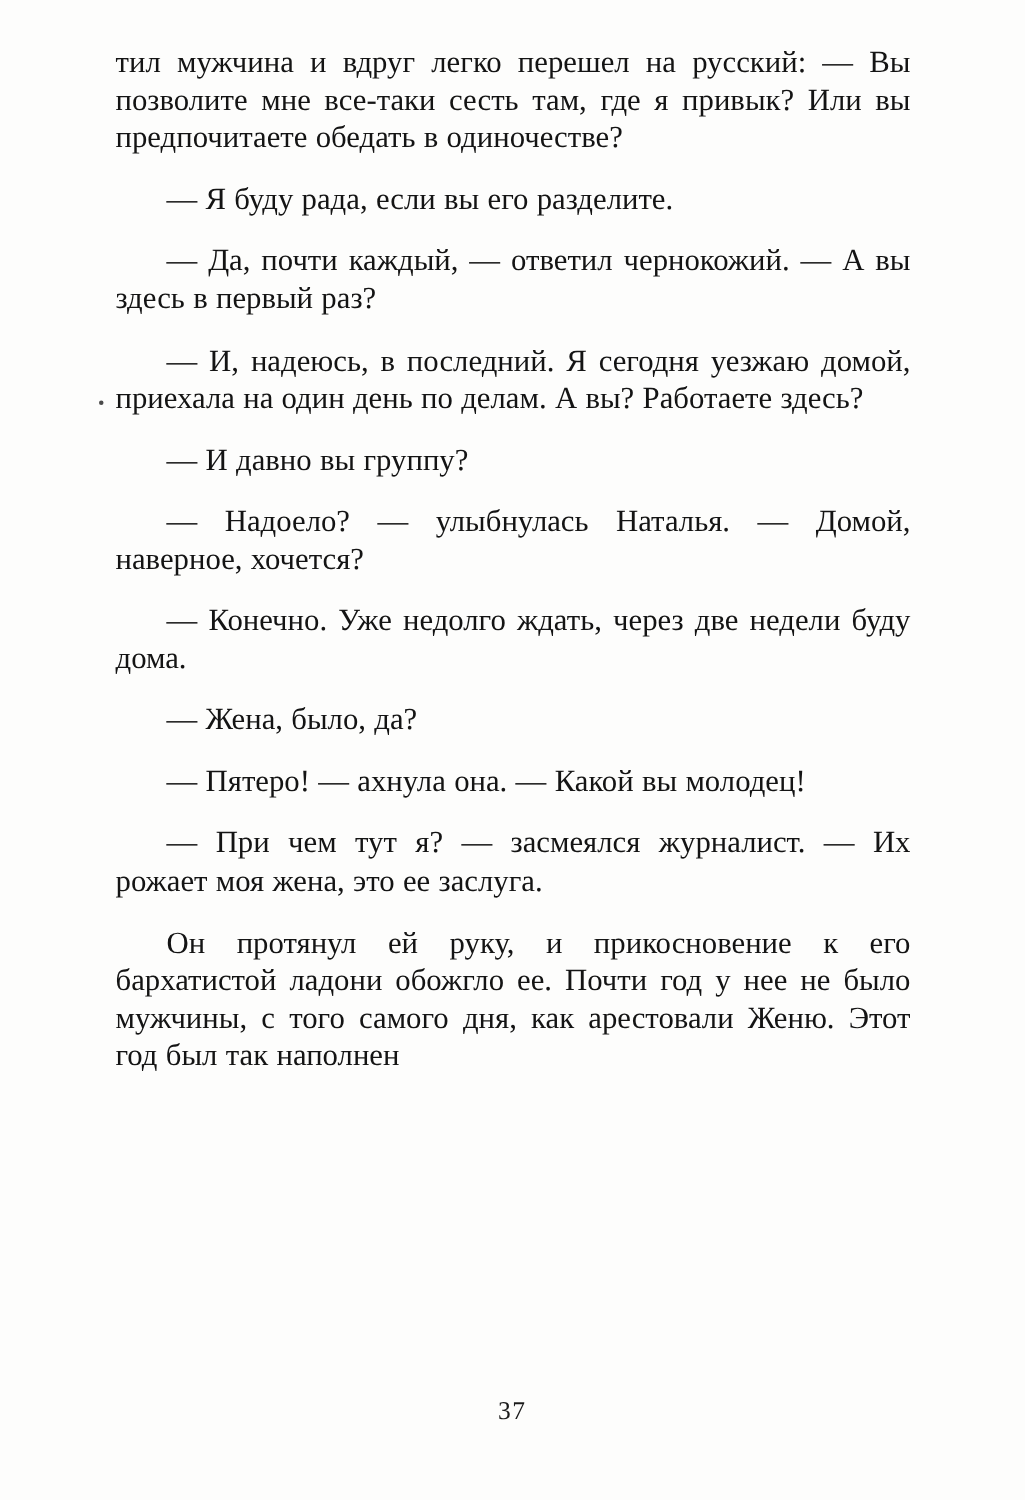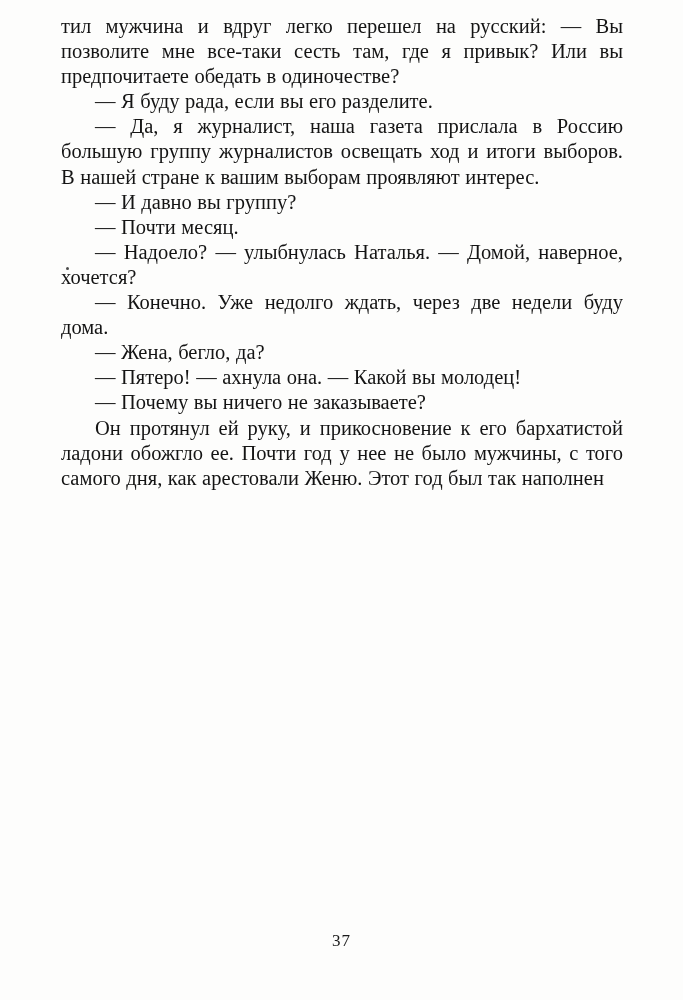--- a/index.html
+++ b/index.html
@@ -25,21 +25,21 @@
     height: 908px;
     overflow: hidden;
     font-size: 20.5px;
     line-height: 25.1px;
     text-align: justify;
     hyphens: auto;
     -webkit-hyphens: auto;
     word-spacing: 0.02em;
   }
   .text-block p {
-    margin: 0;
+    margin: 16px;
     padding: 0;
     text-indent: 34px;
   }
   .text-block p.continuation {
     text-indent: 0;
   }
   .page-number {
     position: absolute;
     top: 931px;
     left: 0;
@@ -60,25 +60,25 @@
     opacity: 0.85;
   }
 </style>
 </head>
 <body>
 
 <div class="page">
   <div class="text-block">
     <p class="continuation">тил мужчина и вдруг легко перешел на русский: — Вы позволите мне все-таки сесть там, где я привык? Или вы предпочитаете обедать в одиночестве?</p>
     <p>— Я буду рада, если вы его разделите.</p>
-    <p>— Да, я журналист, наша газета прислала в Россию большую группу журналистов освещать ход и итоги выборов. В нашей стране к вашим выборам проявляют интерес.</p>
+    <p>— Да, почти каждый, — ответил чернокожий. — А вы здесь в первый раз?</p>
+    <p>— И, надеюсь, в последний. Я сегодня уезжаю домой, приехала на один день по делам. А вы? Работаете здесь?</p>
     <p>— И давно вы группу?</p>
-    <p>— Почти месяц.</p>
     <p>— Надоело? — улыбнулась Наталья. — Домой, наверное, хочется?</p>
     <p>— Конечно. Уже недолго ждать, через две недели буду дома.</p>
-    <p>— Жена, бегло, да?</p>
+    <p>— Жена, было, да?</p>
     <p>— Пятеро! — ахнула она. — Какой вы молодец!</p>
-    <p>— Почему вы ничего не заказываете?</p>
+    <p>— При чем тут я? — засмеялся журналист. — Их рожает моя жена, это ее заслуга.</p>
     <p>Он протянул ей руку, и прикосновение к его бархатистой ладони обожгло ее. Почти год у нее не было мужчины, с того самого дня, как арестовали Женю. Этот год был так наполнен</p>
   </div>
   <div class="scan-artifact"></div>
   <div class="page-number">37</div>
 </div>
 
 </body></html>

